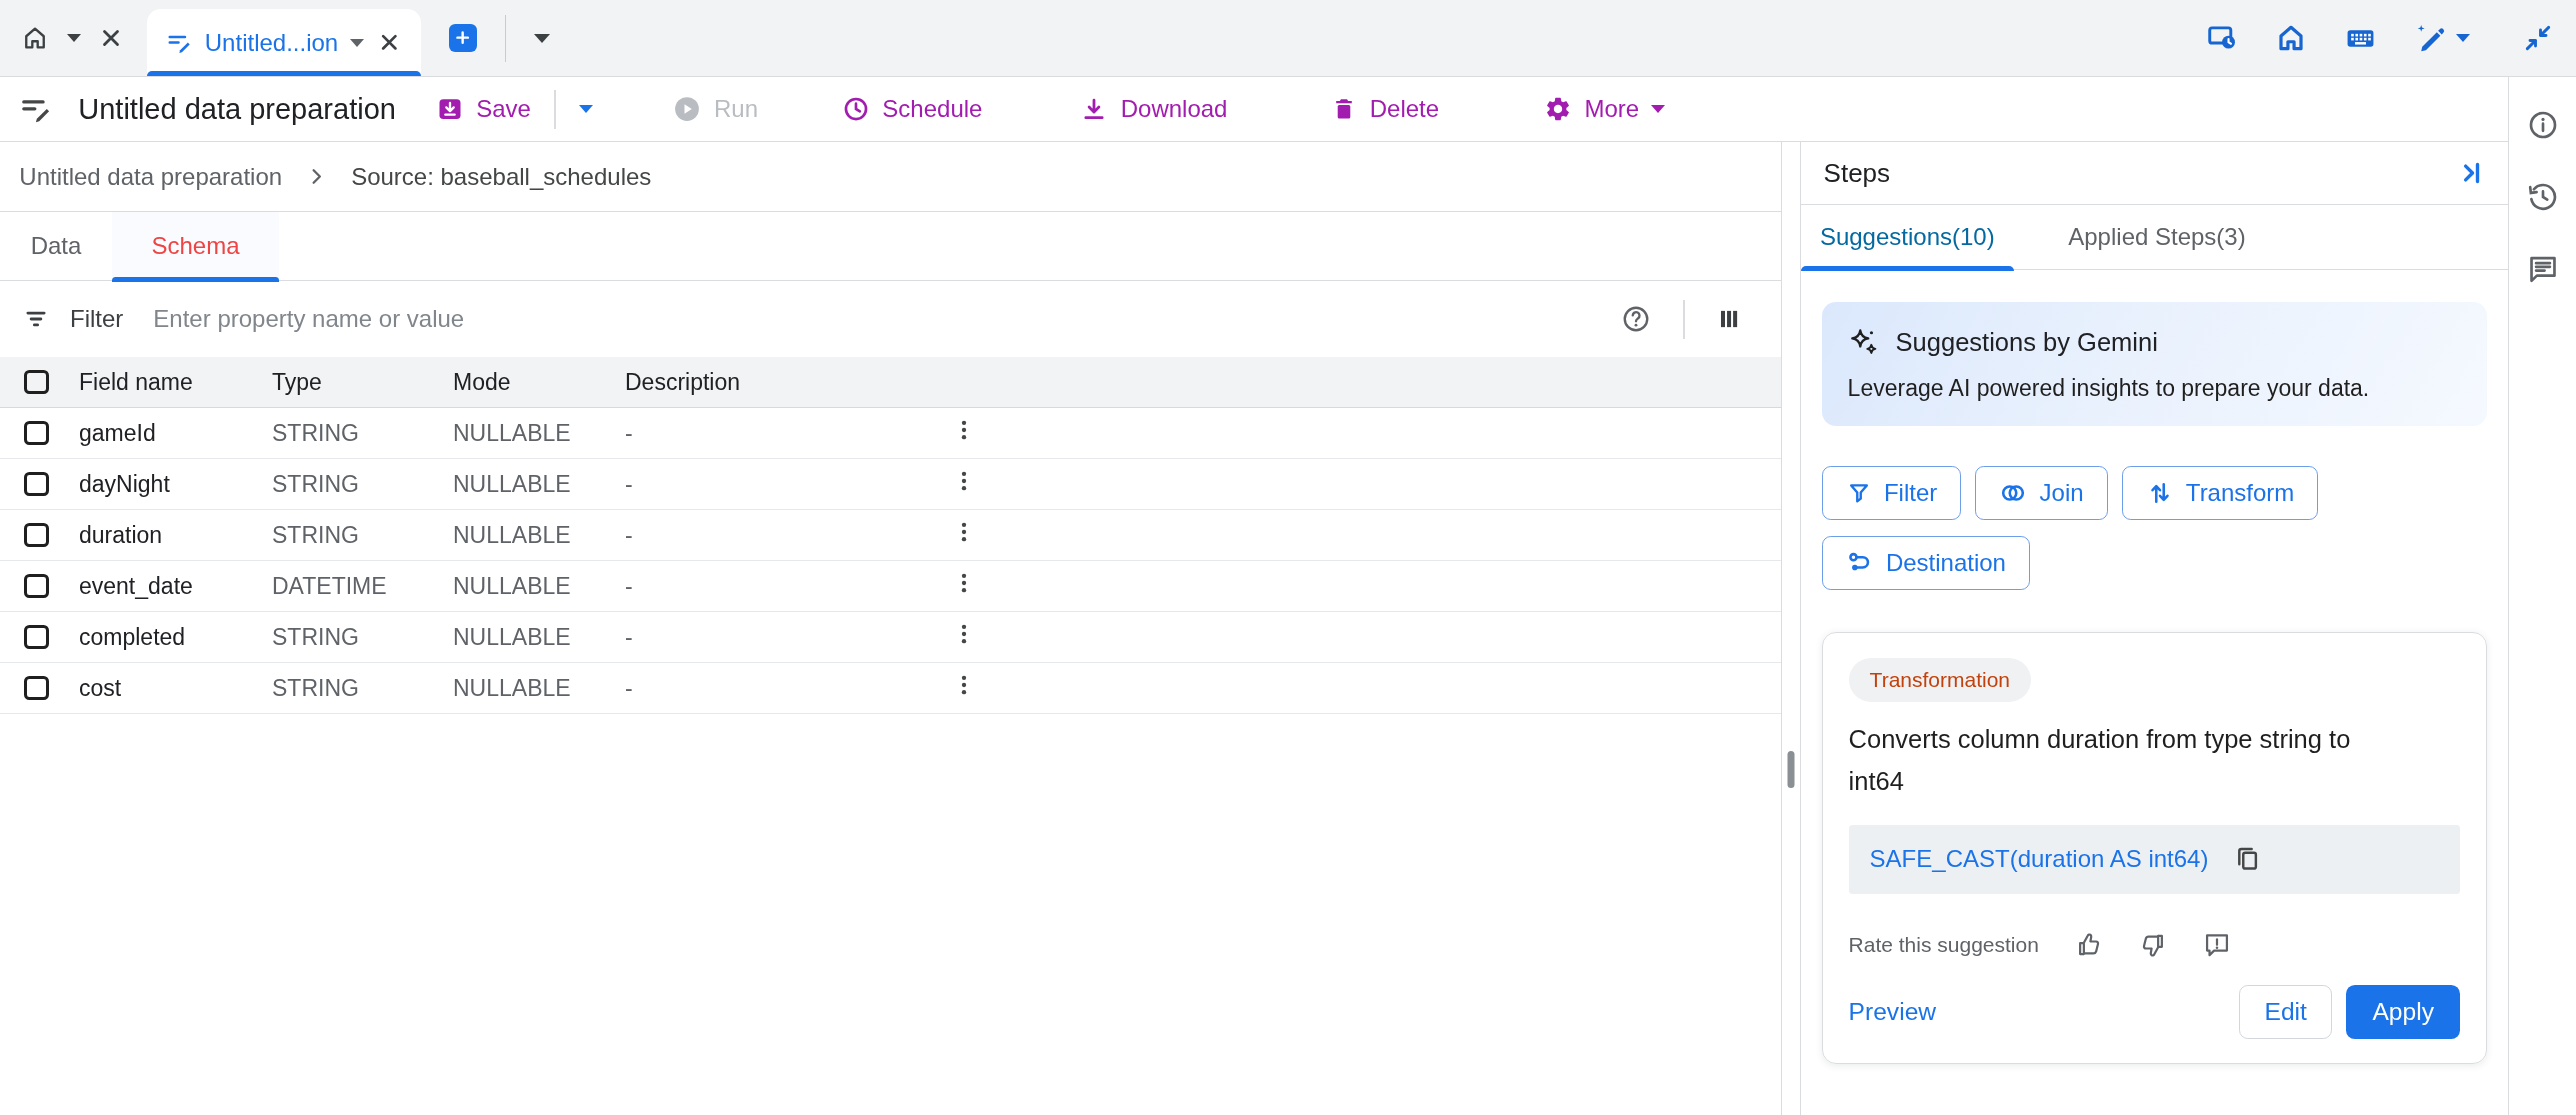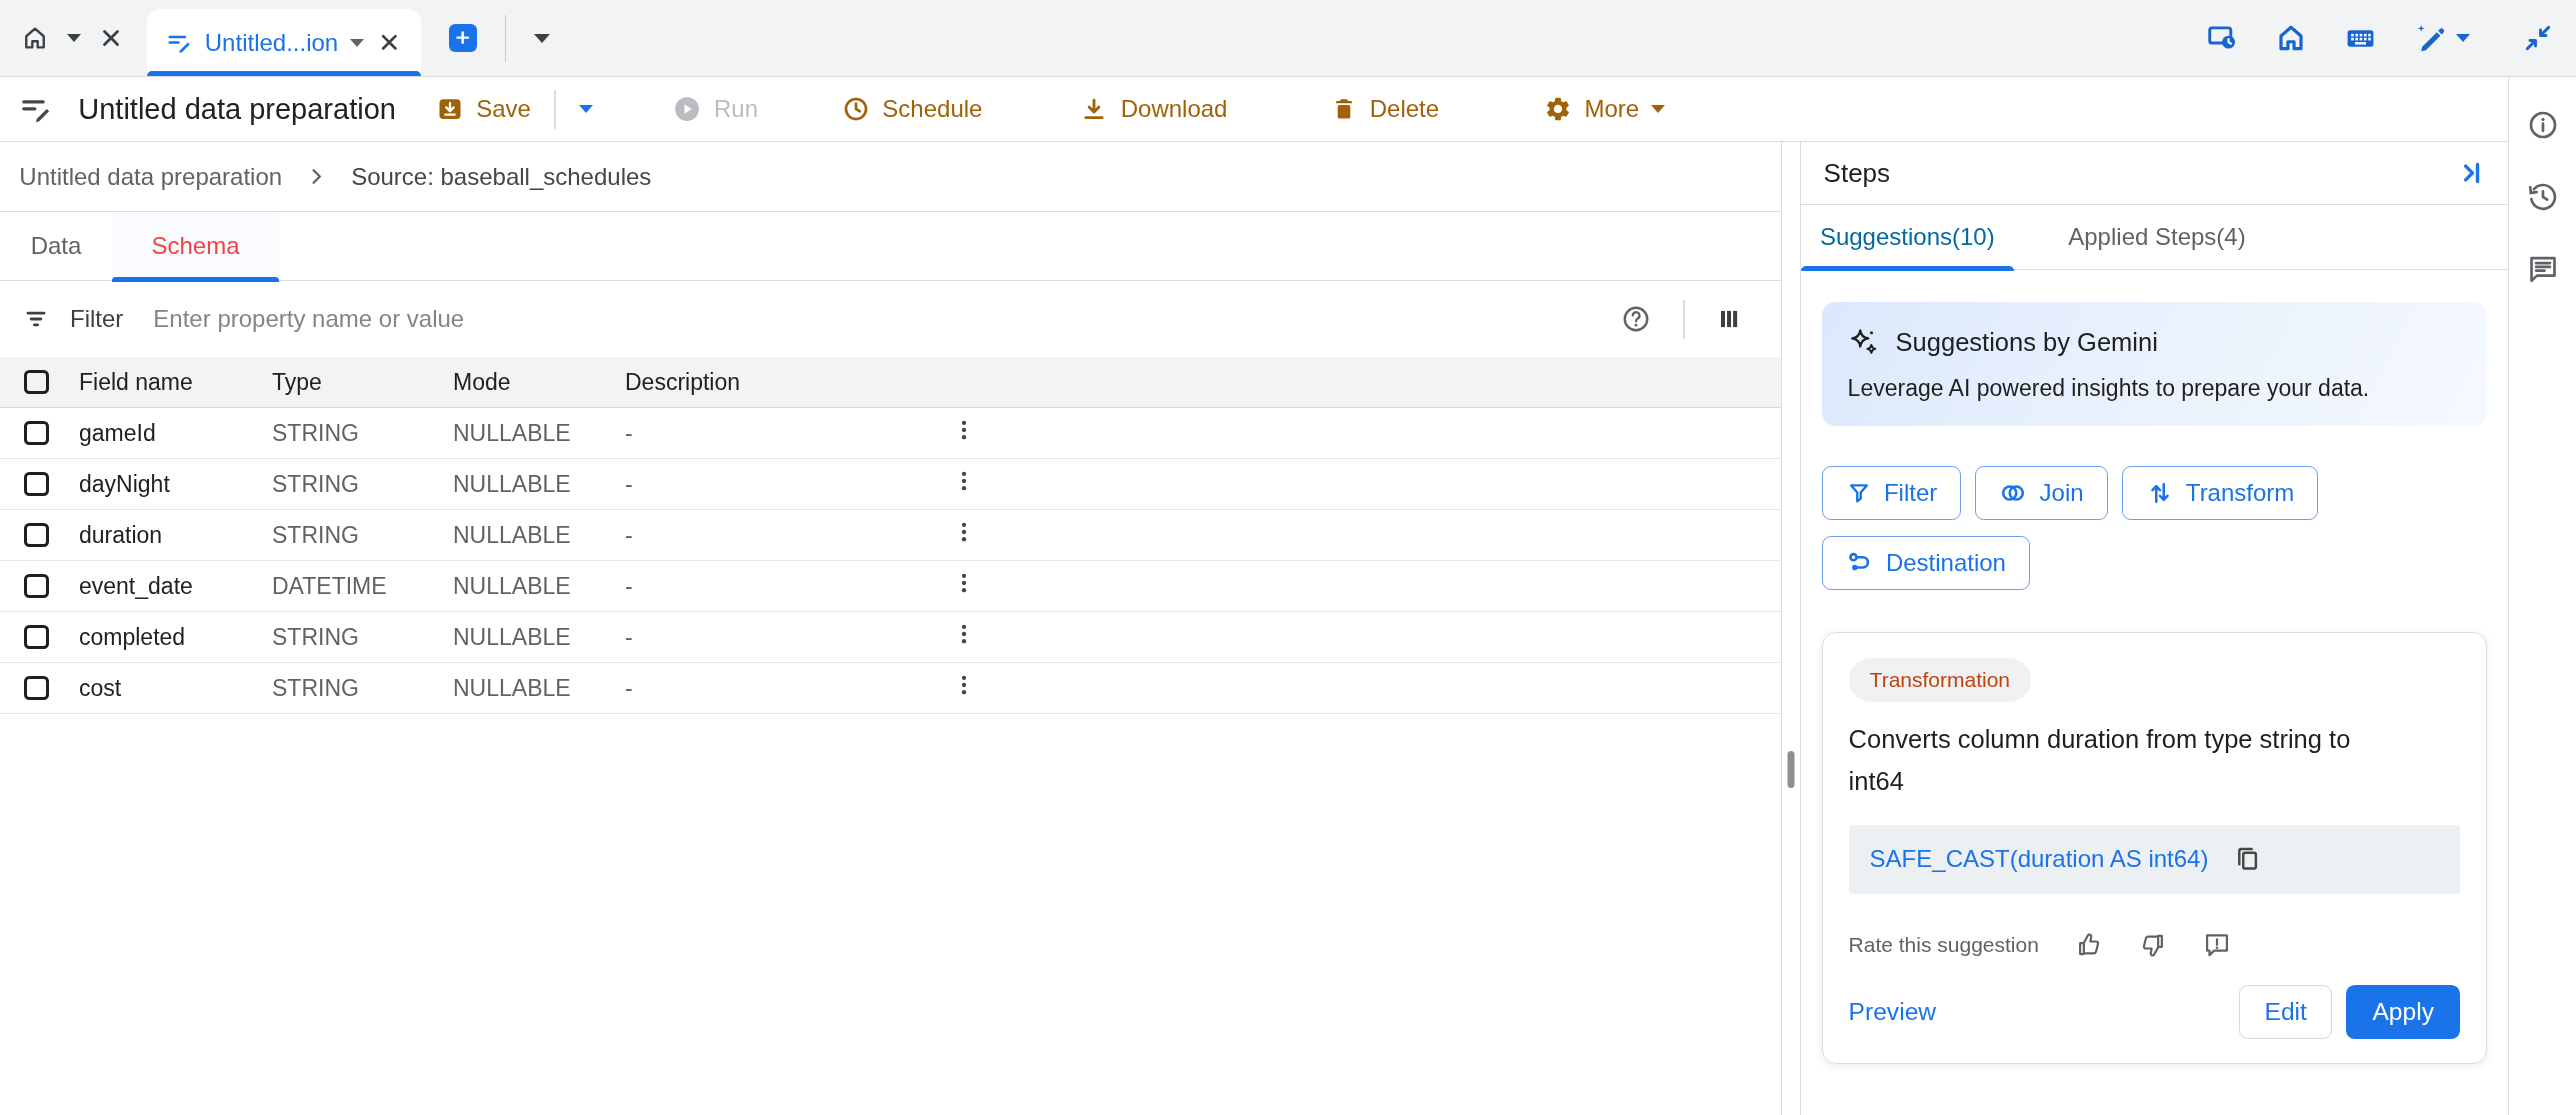--- a/index.html
+++ b/index.html
@@ -20,21 +20,21 @@
   .caret{width:0;height:0;border-left:8px solid transparent;border-right:8px solid transparent;border-top:9.7px solid currentColor;}
   .caret.sm{border-left-width:7px;border-right-width:7px;border-top-width:8.8px;}
 
   
   .below{flex:1;display:flex;min-height:0;}
   .left-col{flex:1;display:flex;flex-direction:column;min-width:0;}
 
   
   .toolbar{height:65px;border-bottom:1.8px solid #dadce0;display:flex;align-items:center;padding-left:19.3px;flex:0 0 auto;box-sizing:border-box;}
   .tb-title{font-size:29px;color:#202124;margin-left:26px;white-space:nowrap;}
-  .tb-btn{display:flex;align-items:center;gap:12.3px;font-size:24px;color:#a16207;font-weight:500;white-space:nowrap;cursor:pointer;background:none;border:none;padding:0;font-family:inherit;}
+  .tb-btn{display:flex;align-items:center;gap:12.3px;font-size:24px;color:#a21caf;font-weight:500;white-space:nowrap;cursor:pointer;background:none;border:none;padding:0;font-family:inherit;}
   .tb-btn.disabled{color:#b9bdc2;}
   .tb-divider{width:1.8px;height:39px;background:#dadce0;margin:0 23px;}
 
   
   .work-row{flex:1;display:flex;min-height:0;}
   .main{width:1782px;flex:0 0 auto;border-right:1.8px solid #dadce0;display:flex;flex-direction:column;box-sizing:border-box;}
   .crumb-row{height:70px;border-bottom:1.8px solid #dadce0;display:flex;align-items:center;padding-left:19.3px;gap:23px;font-size:24px;flex:0 0 auto;box-sizing:border-box;}
   .crumb-1{color:#5f6368;}
   .crumb-2{color:#444746;}
   .view-tabs{height:69px;border-bottom:1.8px solid #dadce0;display:flex;flex:0 0 auto;box-sizing:border-box;}
@@ -434,21 +434,21 @@
           <div class="steps-header">
             <span class="steps-title">Steps</span>
             <span class="collapse-btn ico">
               <svg width="30" height="30" viewBox="0 0 24 24" fill="none" stroke="currentColor" stroke-width="2.7" stroke-linecap="round" stroke-linejoin="round">
                   <path d="M8.5 6.5 14 12l-5.5 5.5M18 5.2v13.6"></path>
                 </svg>
             </span>
           </div>
           <div class="steps-tabs">
             <div class="stab active">Suggestions(10)</div>
-            <div class="stab inactive">Applied Steps(4)</div>
+            <div class="stab inactive">Applied Steps(3)</div>
           </div>
 
           <div class="steps-body">
             <div class="gemini-card">
               <div class="gemini-title-row">
                 <span class="ico" style="color:#1f1f1f;">
                   <svg width="32" height="32" viewBox="0 0 24 24" fill="none" stroke="currentColor">
                       <path d="M9.2 2.6c.6 3.8 2.2 5.4 6 6-3.8.6-5.4 2.2-6 6-.6-3.8-2.2-5.4-6-6 3.8-.6 5.4-2.2 6-6Z" stroke-width="1.7" stroke-linejoin="round"></path>
                       <circle cx="17.6" cy="4.3" r="1.2" fill="currentColor" stroke="none"></circle>
                       <path d="M17.5 13.4c.3 1.9 1.1 2.7 3 3-1.9.3-2.7 1.1-3 3-.3-1.9-1.1-2.7-3-3 1.9-.3 2.7-1.1 3-3Z" stroke-width="1.5" stroke-linejoin="round"></path>

